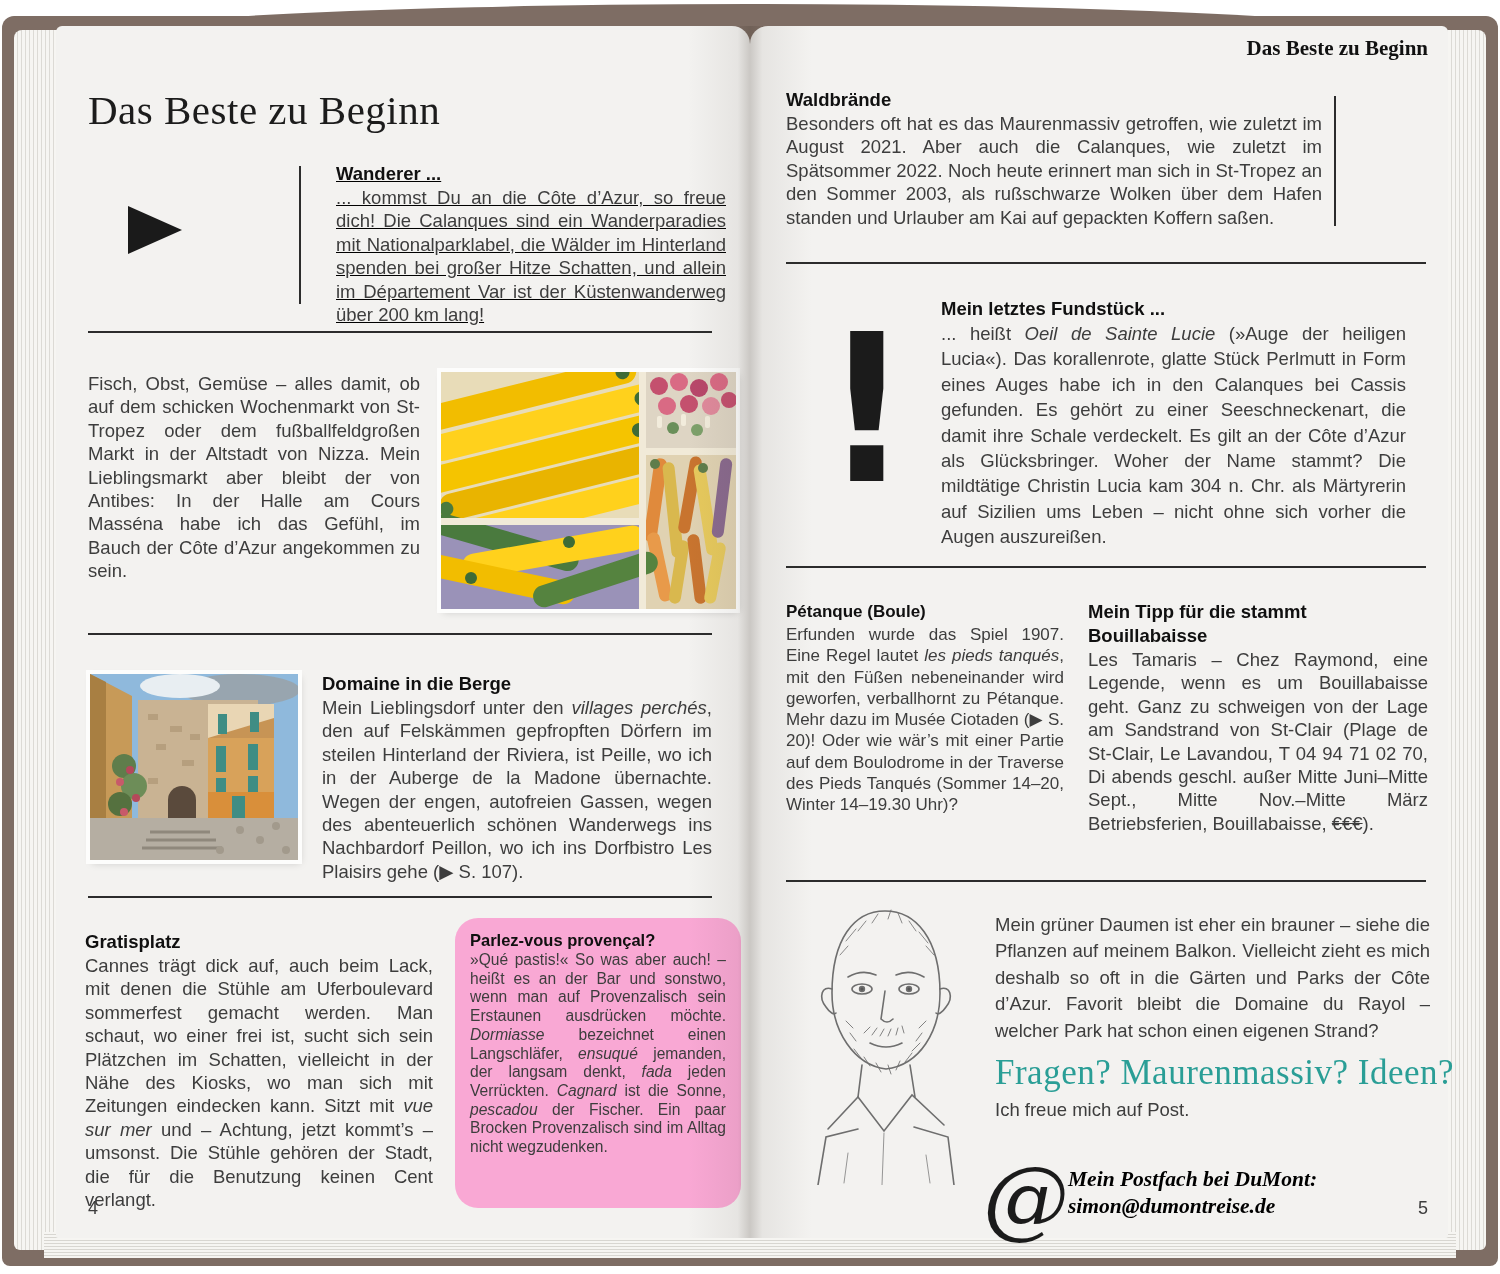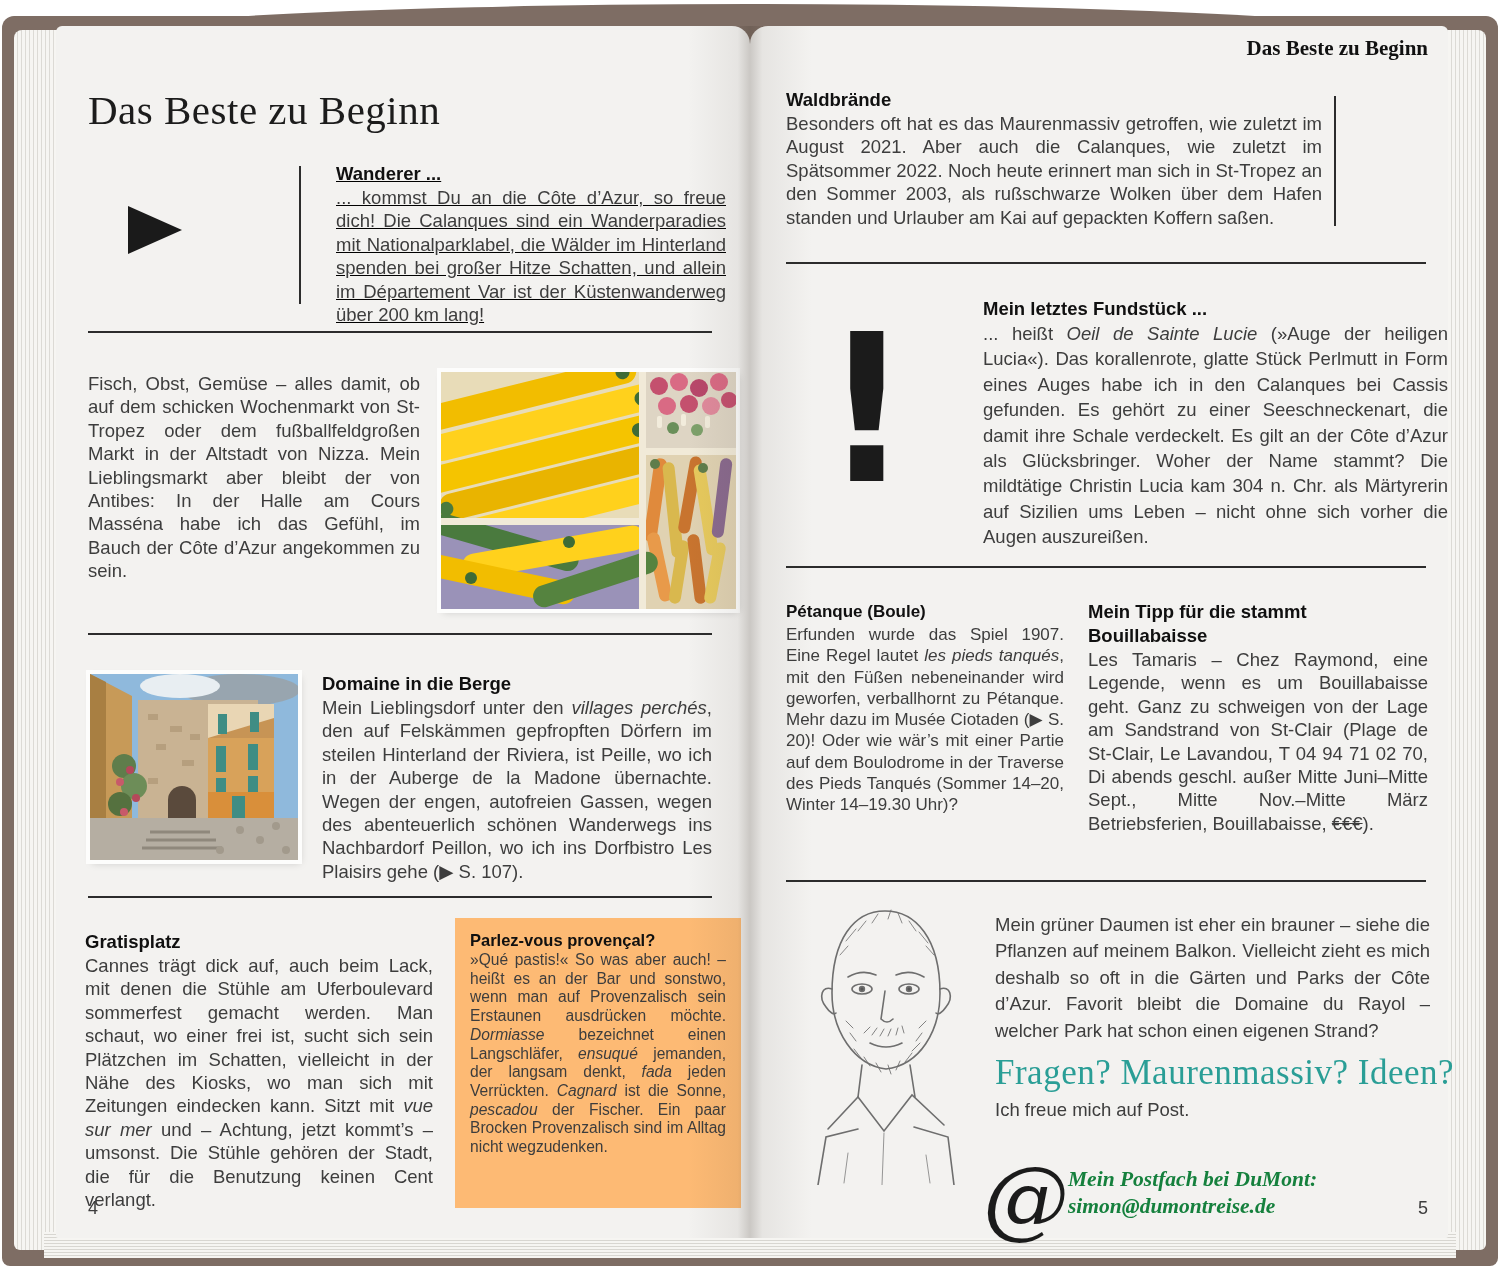--- a/index.html
+++ b/index.html
@@ -24,31 +24,31 @@
           rgba(60,50,40,0.22) 50%,rgba(60,50,40,0.07) 60%,rgba(0,0,0,0) 100%);}
   
   .serif-title{font-family:"Liberation Serif",serif;font-size:41px;color:#1c1c1c;letter-spacing:.5px;}
   .run-head{font-family:"Liberation Serif",serif;font-size:21px;font-weight:bold;color:#111;}
   .body{font-size:18.5px;line-height:23.4px;color:#3d3d3d;text-align:justify;}
   .body b,.sec-head{color:#101010;}
   .sec-head{font-weight:bold;font-size:18.5px;line-height:24px;color:#101010;}
   .loose{line-height:25.4px;}
   .pet{font-size:17px;line-height:21.3px;}
   .daumen{line-height:26.4px;}
-  .boxed{background:#fdba74;}
+  .boxed{background:#f9a8d4;border-radius:23px;}
   .box-body{font-size:15.6px;line-height:18.7px;color:#3d3d3d;text-align:justify;}
   .box-head{font-weight:bold;font-size:16.5px;line-height:21px;color:#101010;}
   .hrule{height:2px;background:#2c2c2c;}
   .vrule{width:2px;background:#2c2c2c;}
   .pgnum{font-size:18px;color:#3d3d3d;}
   .excl{font-family:"DejaVu Sans",sans-serif;font-weight:800;font-size:205px;line-height:160px;
         color:#1b1b1b;transform:scaleX(.92);}
   .fragen{font-family:"Liberation Serif",serif;font-size:35px;color:#2a9e96;letter-spacing:.5px;}
   .post-it{font-family:"Liberation Serif",serif;font-style:italic;font-weight:bold;
-        font-size:21.5px;line-height:27px;color:#15803d;}
+        font-size:21.5px;line-height:27px;color:#000000;}
   .at{font-family:"DejaVu Serif",serif;font-style:italic;font-size:86px;line-height:80px;color:#1b1b1b;}
   .tri{width:0;height:0;border-left:54px solid #1a1a1a;
         border-top:24px solid transparent;border-bottom:24px solid transparent;}
   .photo{box-shadow:0 0 0 4px #fdfdfc,2px 3px 8px rgba(0,0,0,0.18);}
   i{font-style:italic;}
   s{text-decoration:line-through;}
 </style>
 </head>
 <body>
 
@@ -222,21 +222,21 @@
   <div class="abs run-head" style="left:986px;top:36px;width:442px;text-align:right;">Das Beste zu Beginn</div>
 
   <div class="abs" style="left:786px;top:88px;width:536px;">
     <div class="sec-head">Waldbrände</div>
     <div class="body">Besonders oft hat es das Maurenmassiv getroffen, wie zuletzt im August 2021. Aber auch die Calanques, wie zuletzt im Spätsommer 2022. Noch heute erinnert man sich in St-Tropez an den Sommer 2003, als rußschwarze Wolken über dem Hafen standen und Urlauber am Kai auf gepackten Koffern saßen.</div>
   </div>
   <div class="abs vrule" style="left:1334px;top:96px;height:130px;"></div>
   <div class="abs hrule" style="left:786px;top:262px;width:640px;"></div>
 
   <div class="abs excl" style="left:820px;top:330px;">!</div>
-  <div class="abs" style="left:983px;top:297px;width:465px;">
+  <div class="abs" style="left:941px;top:297px;width:465px;">
     <div class="sec-head">Mein letztes Fundstück ...</div>
     <div class="body loose">... heißt <i>Oeil de Sainte Lucie</i> (»Auge der heiligen Lucia«). Das korallenrote, glatte Stück Perlmutt in Form eines Auges habe ich in den Calanques bei Cassis gefunden. Es gehört zu einer Seeschneckenart, die damit ihre Schale verdeckelt. Es gilt an der Côte d’Azur als Glücksbringer. Woher der Name stammt? Die mildtätige Christin Lucia kam 304 n. Chr. als Märtyrerin auf Sizilien ums Leben – nicht ohne sich vorher die Augen auszureißen.</div>
   </div>
   <div class="abs hrule" style="left:786px;top:566px;width:640px;"></div>
 
   <div class="abs" style="left:786px;top:600px;width:278px;">
     <div class="sec-head" style="font-size:17px;">Pétanque (Boule)</div>
     <div class="body pet">Erfunden wurde das Spiel 1907. Eine Regel lautet <i>les pieds tanqués</i>, mit den Füßen nebeneinander wird geworfen, verballhornt zu Pétanque. Mehr dazu im Musée Ciotaden (▶ S. 20)! Oder wie wär’s mit einer Partie auf dem Boulodrome in der Traverse des Pieds Tanqués (Sommer 14–20, Winter 14–19.30 Uhr)?</div>
   </div>
   <div class="abs" style="left:1088px;top:600px;width:340px;">

